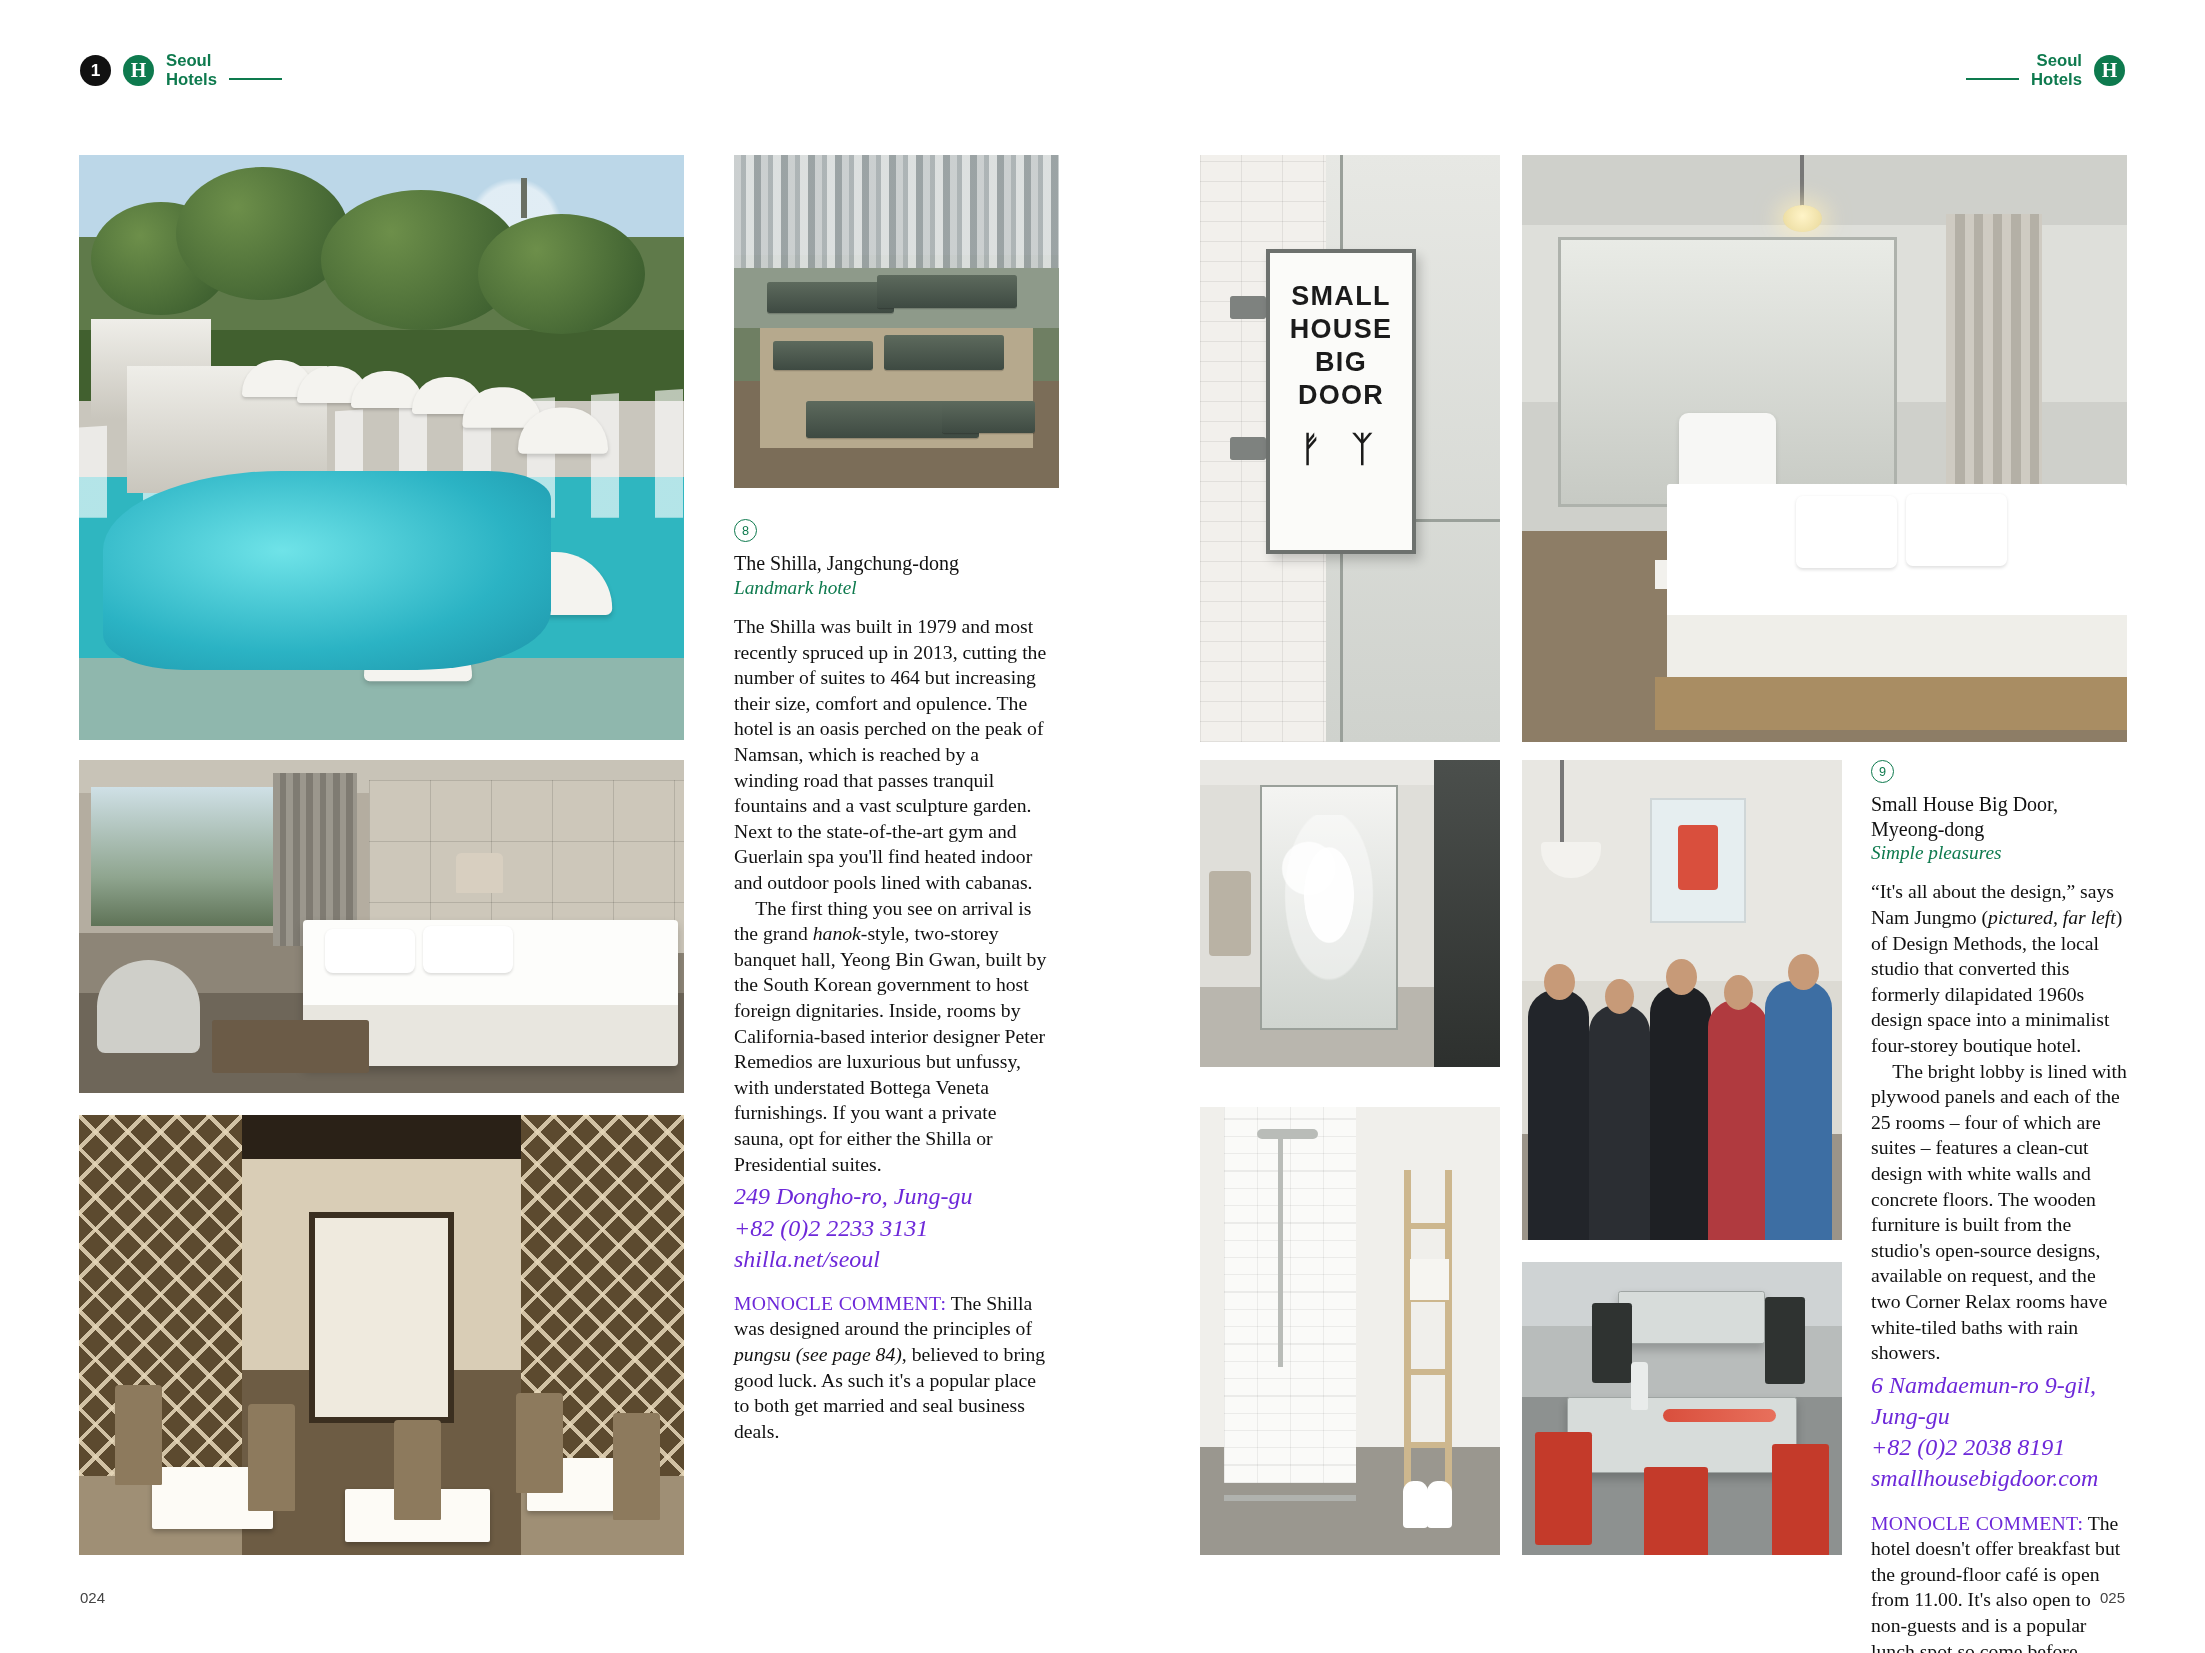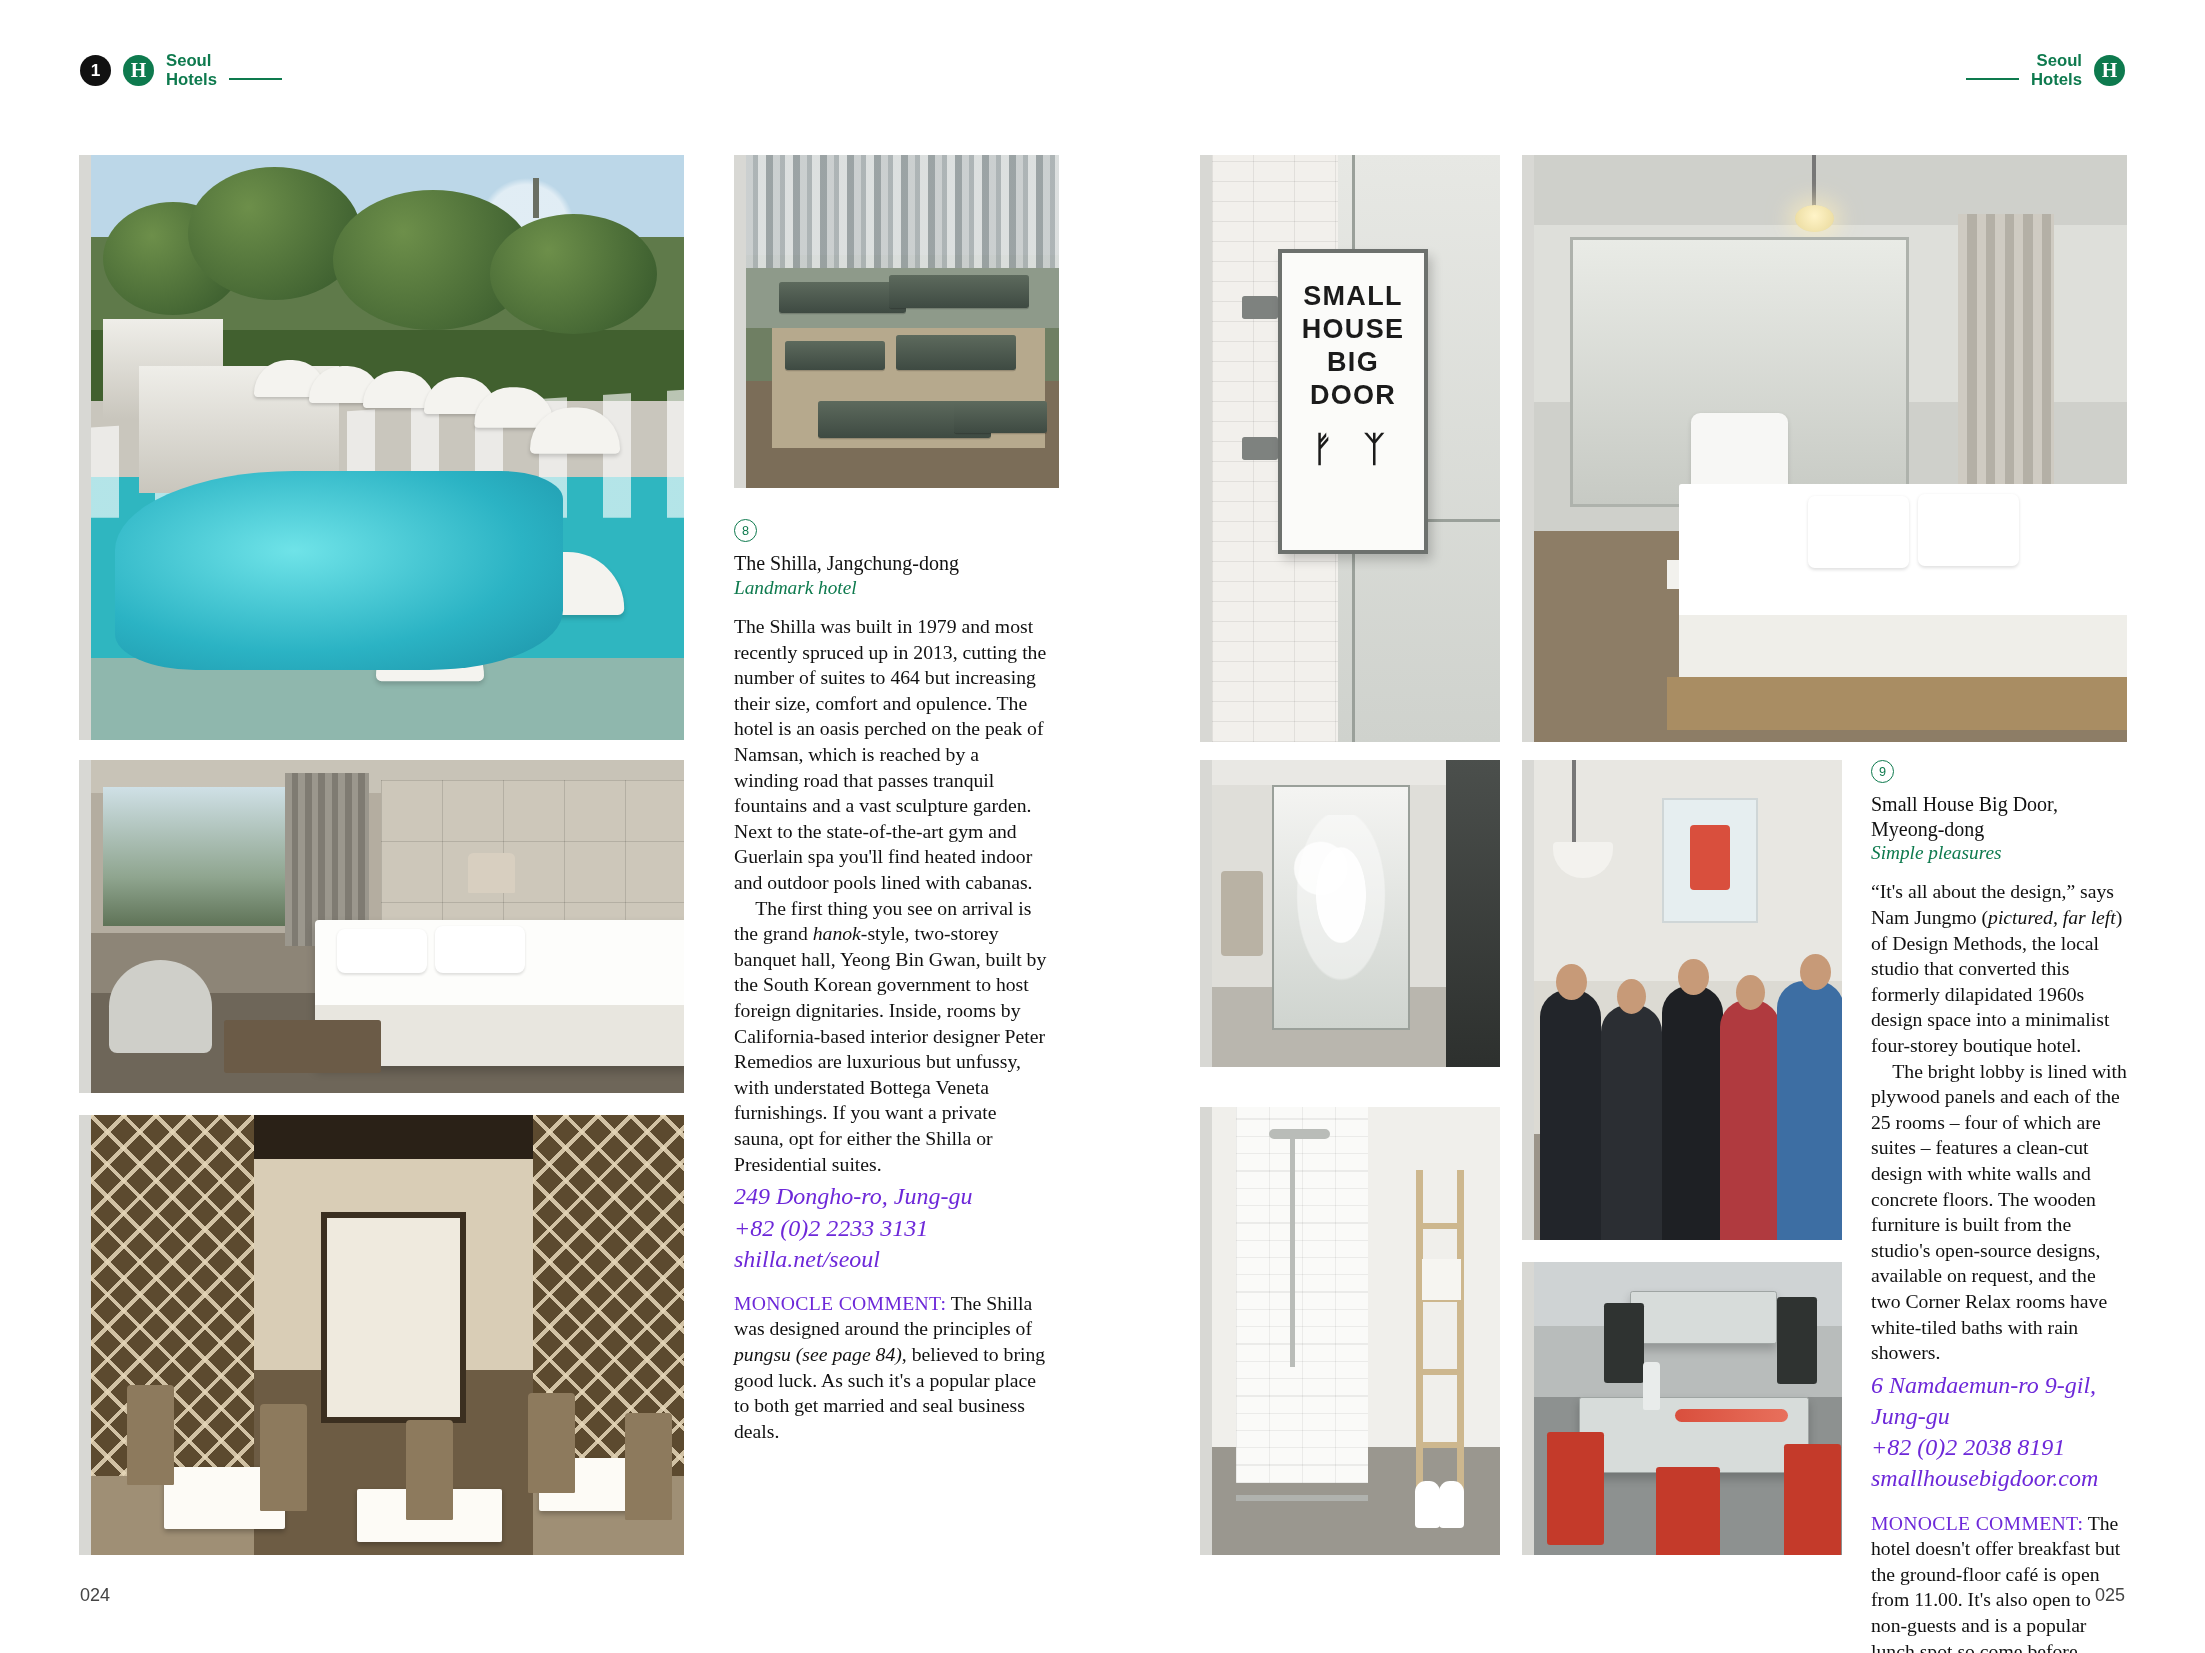--- a/index.html
+++ b/index.html
@@ -61,21 +61,21 @@
     margin-top: 17.3px;
   }
   .run-head.right .run-title { text-align: right; }
 
   
   .img {
     position: absolute;
     overflow: hidden;
     background: #d8d8d4;
   }
-  .img .ph { width: 100%; height: 100%; display: block; margin-left: 12px; }
+  .img .ph { width: 100%; height: 100%; display: block; }
 
   
   .col {
     position: absolute;
     font-family: "Liberation Serif", serif;
     color: #111;
   }
   .cap-num {
     width: 23px; height: 23px;
     border: 1.3px solid #0e7a4e;
@@ -120,21 +120,21 @@
   }
   .comment .lbl {
     color: #6d28d9;
     font-variant: small-caps;
     letter-spacing: 0.3px;
   }
   .folio {
     position: absolute;
     bottom: 48px;
     font-family: "Liberation Sans", sans-serif;
-    font-size: 18px;
+    font-size: 15px;
     color: #444;
   }
   .folio.left { left: 80px; }
   .folio.right { right: 80px; }
 
   
   
   .pool {
     background:
       radial-gradient(circle at 72% 12%, rgba(255,255,255,.55) 0 6%, transparent 7%),

